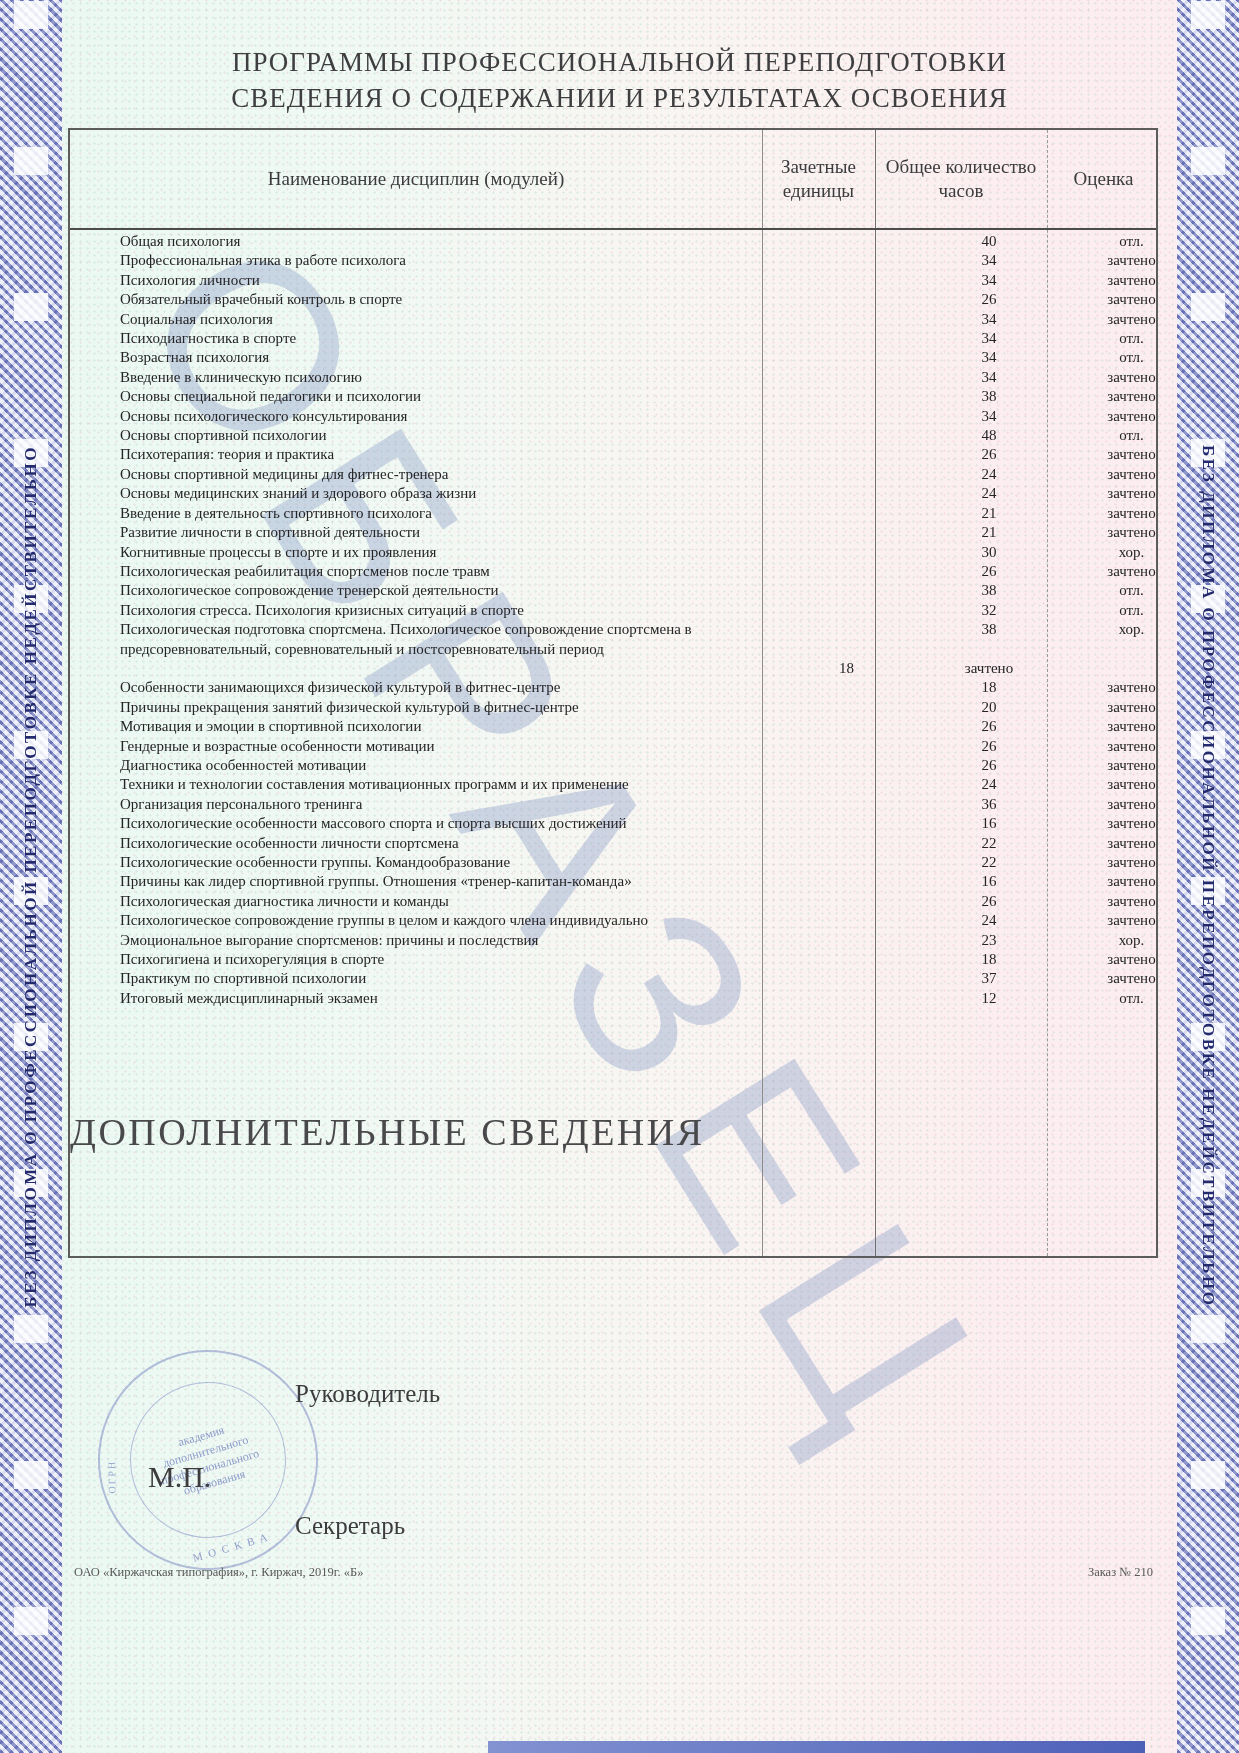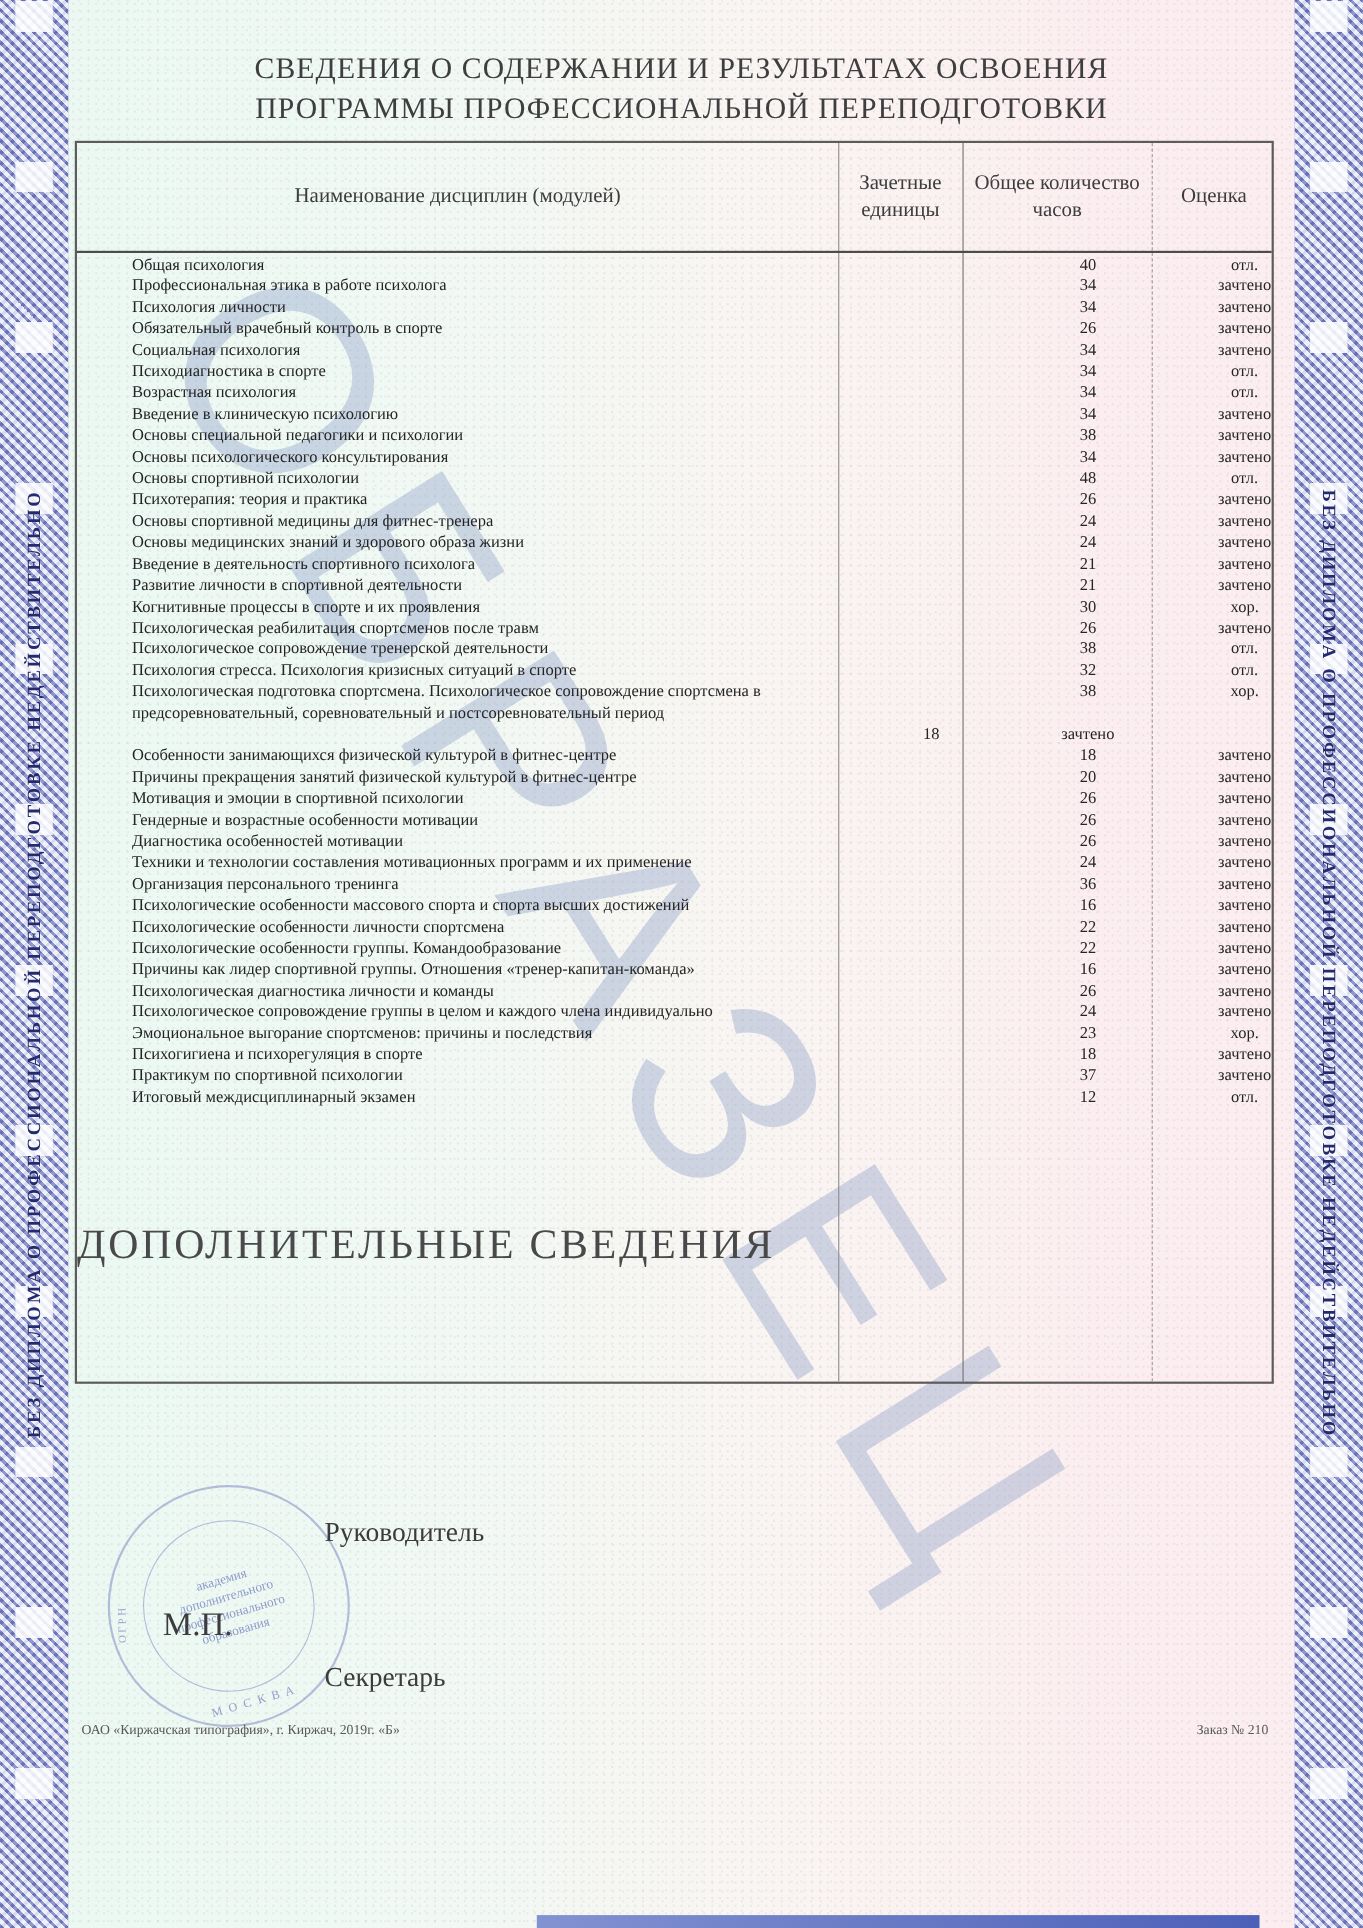--- a/index.html
+++ b/index.html
@@ -132,22 +132,22 @@
   <div class="watermark">ОБРАЗЕЦ</div>
 
   <div class="strip left">
     <span class="vtext">БЕЗ ДИПЛОМА О ПРОФЕССИОНАЛЬНОЙ ПЕРЕПОДГОТОВКЕ НЕДЕЙСТВИТЕЛЬНО</span>
   </div>
   <div class="strip right">
     <span class="vtext">БЕЗ ДИПЛОМА О ПРОФЕССИОНАЛЬНОЙ ПЕРЕПОДГОТОВКЕ НЕДЕЙСТВИТЕЛЬНО</span>
   </div>
 
   <div class="title">
+    <div>ПРОГРАММЫ ПРОФЕССИОНАЛЬНОЙ ПЕРЕПОДГОТОВКИ</div>
     <div>СВЕДЕНИЯ О СОДЕРЖАНИИ И РЕЗУЛЬТАТАХ ОСВОЕНИЯ</div>
-    <div>ПРОГРАММЫ ПРОФЕССИОНАЛЬНОЙ ПЕРЕПОДГОТОВКИ</div>
   </div>
 
   <div class="table-wrap">
     <div class="vline v1"></div>
     <div class="vline v2"></div>
     <div class="vline v3"></div>
 
     <div class="thead">
       <div class="hc">Наименование дисциплин (модулей)</div>
       <div class="hc">Зачетные единицы</div>

